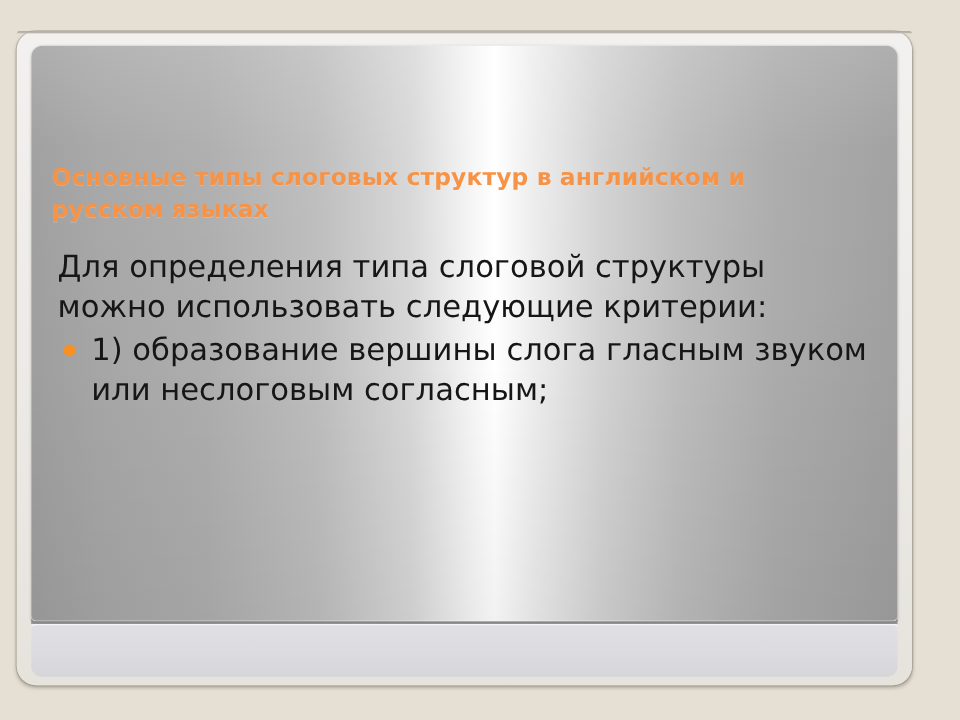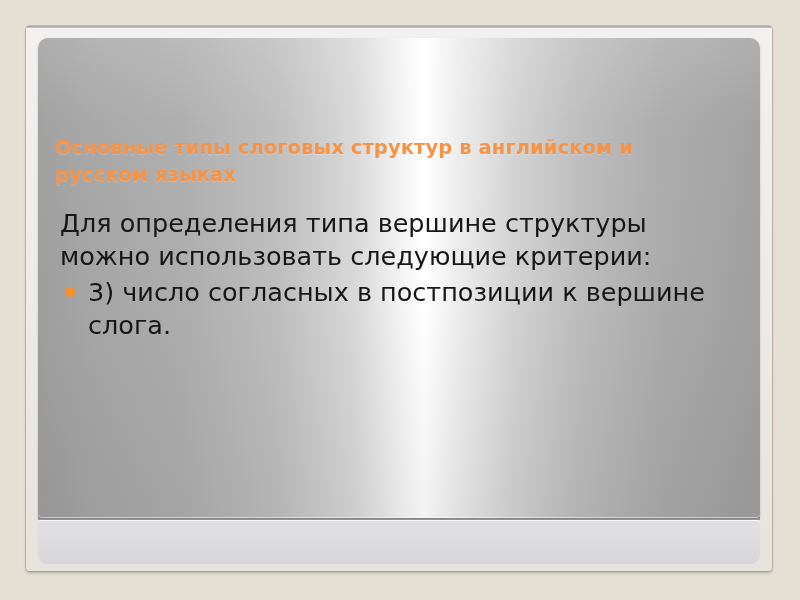--- a/index.html
+++ b/index.html
@@ -10,25 +10,25 @@
     overflow: hidden;
   }
   body {
     background: #e5dfd4;
     font-family: "DejaVu Sans", sans-serif;
   }
 
   
   #slide-frame {
     position: absolute;
-    left: 26px;
+    left: 14px;
     top: 26px;
     width: 746px;
     height: 545px;
-    border-radius: 4px;
+    border-radius: 16px;
     background: linear-gradient(180deg, #f2f1ef 0%, #eceae6 55%, #e6e3dd 100%);
     box-shadow: 0 2px 3px rgba(120,112,98,0.45), 0 0 0 1px rgba(168,162,150,0.55);
     box-sizing: border-box;
   }
 
   
   #frame-top-hairline {
     position: absolute;
     left: 0;
     top: 0;
@@ -158,24 +158,24 @@
   <div id="frame-top-hairline"></div>
 
   <div id="panel-bottom-edge"></div>
   <div id="reflection-strip"></div>
 
   <div id="content-panel">
     <div id="text-block">
 
       <div id="slide-title">Основные типы слоговых структур в английском и русском языках</div>
 
-      <div id="intro-paragraph">Для определения типа вершине структуры можно использовать следующие критерии:</div>
+      <div id="intro-paragraph">Для определения типа слоговой структуры можно использовать следующие критерии:</div>
 
       <ul id="bullet-list">
         <li>
           <span class="bullet-dot"></span>
-          <span>3) число согласных в постпозиции к вершине слога.</span>
+          <span>1) образование вершины слога гласным звуком или неслоговым согласным;</span>
         </li>
       </ul>
 
     </div>
   </div>
 </div>
 
 </body></html>

